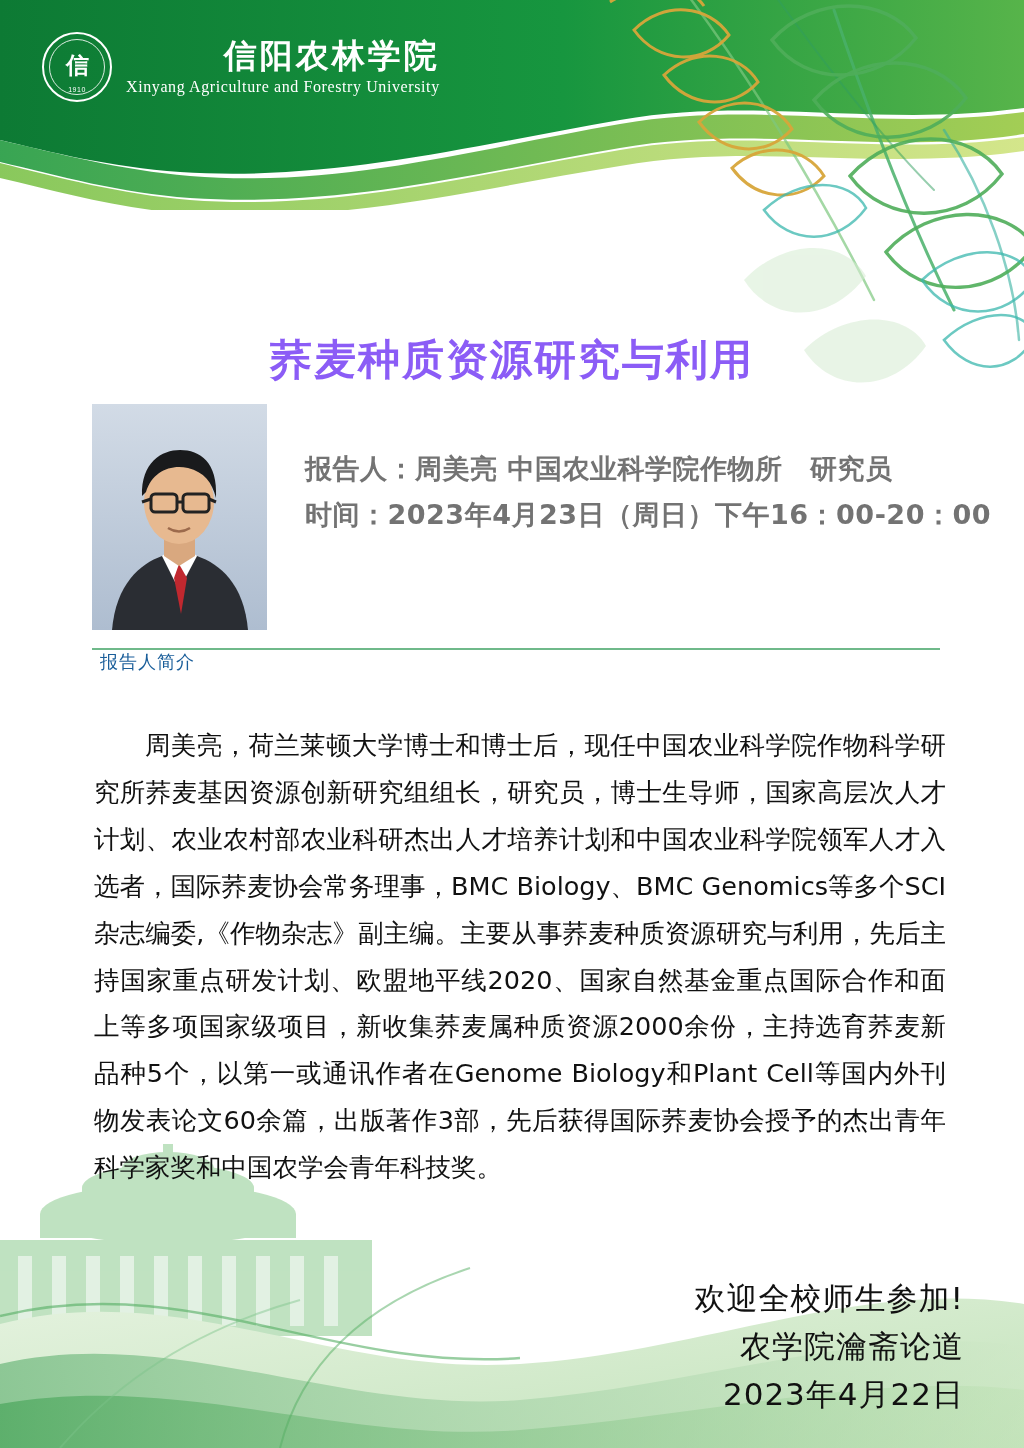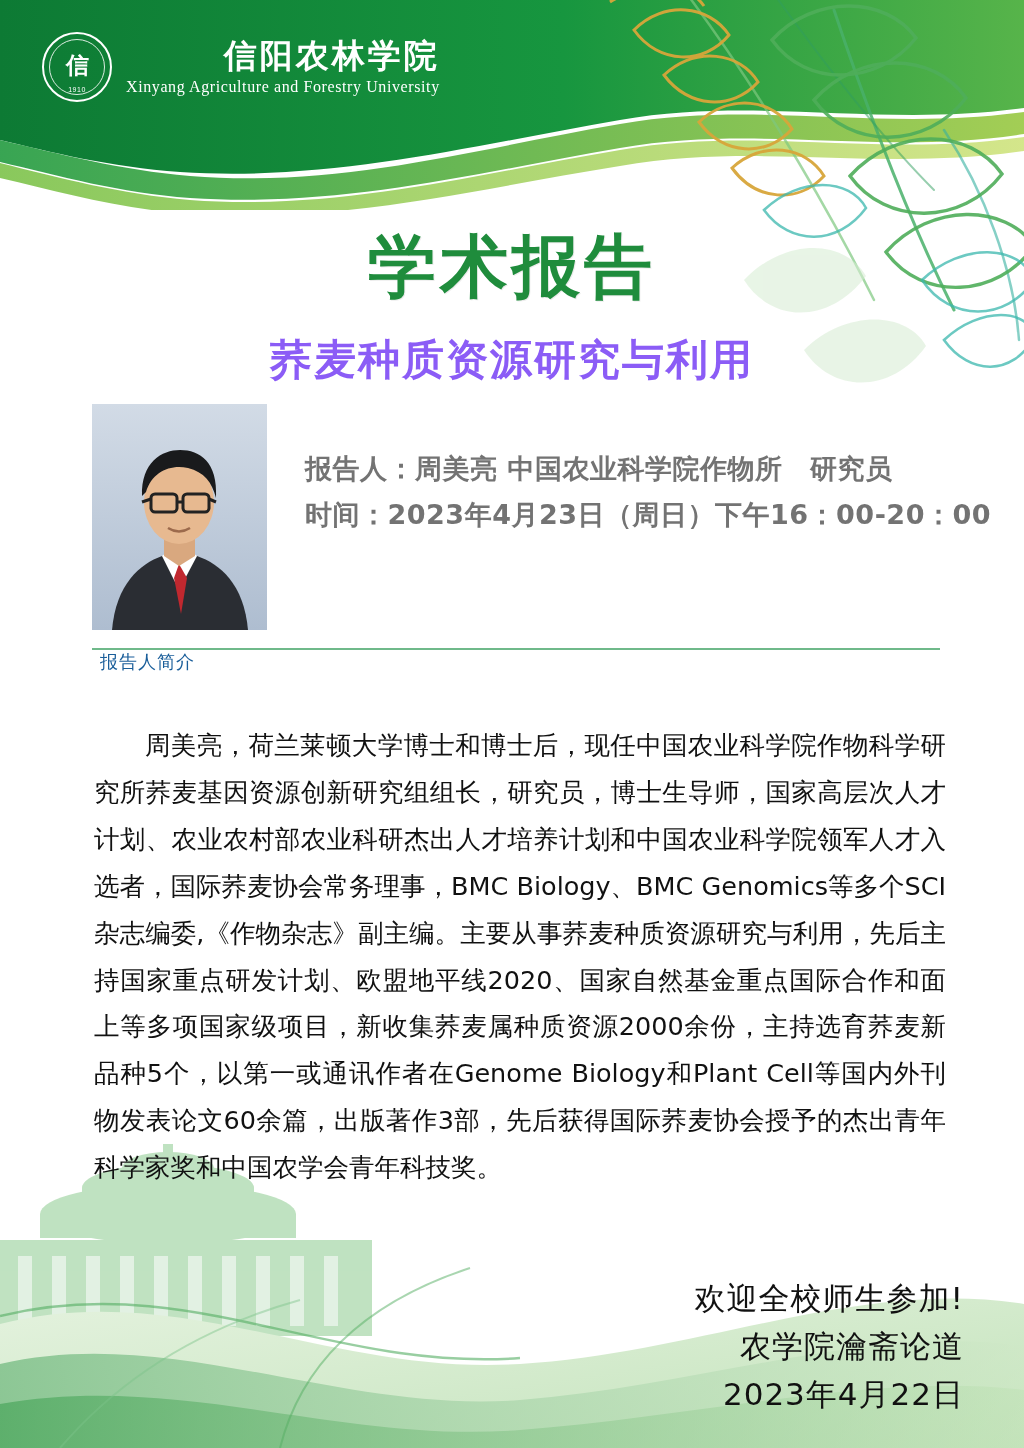--- a/index.html
+++ b/index.html
@@ -295,21 +295,20 @@
       <path d="M430,360 C466,326 516,328 520,358 C498,396 456,396 430,360 Z"></path>
       <path d="M250,230 C286,196 336,198 352,228 C324,266 276,266 250,230 Z"></path>
     </g>
 
     <g fill="#d6ecd2" opacity=".55">
       <path d="M230,300 C270,258 330,258 352,296 C316,344 258,344 230,300 Z"></path>
       <path d="M290,370 C330,330 392,330 412,366 C378,414 318,414 290,370 Z"></path>
     </g>
   </svg>
 
-  <div class="title-main">学术报告</div>
   <div class="title-sub">荞麦种质资源研究与利用</div>
 
   <div class="meta-row">
     <div class="portrait">
       <svg width="175" height="226" viewBox="0 0 175 226">
         <defs>
           <linearGradient id="bgGrad" x1="0" y1="0" x2="0" y2="1">
             <stop offset="0%" stop-color="#d2dbe6"></stop>
             <stop offset="100%" stop-color="#aebdd0"></stop>
           </linearGradient>

